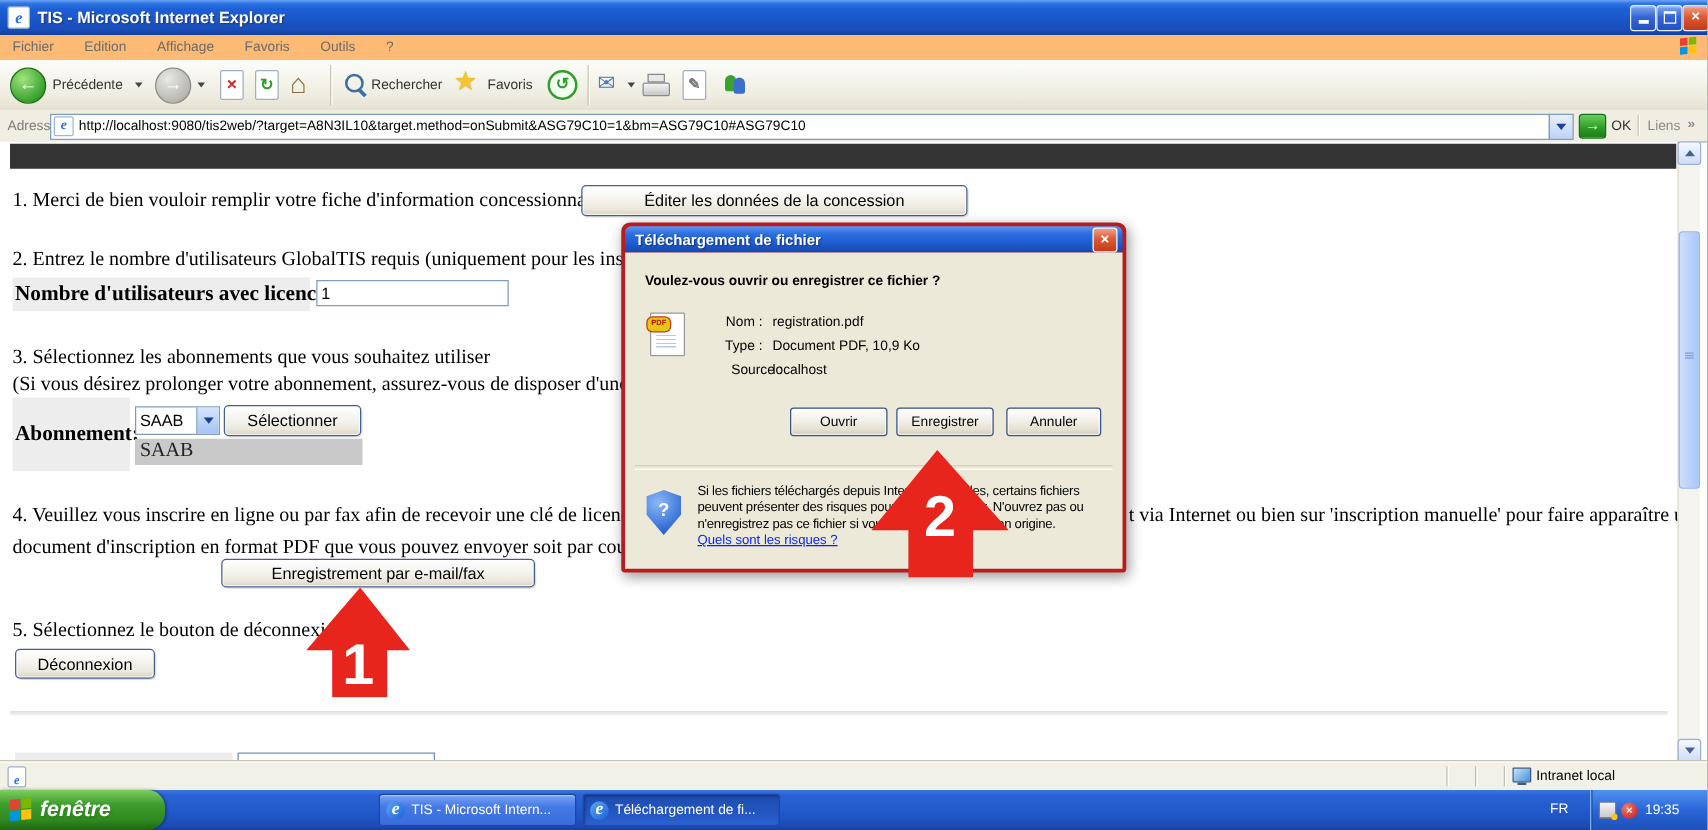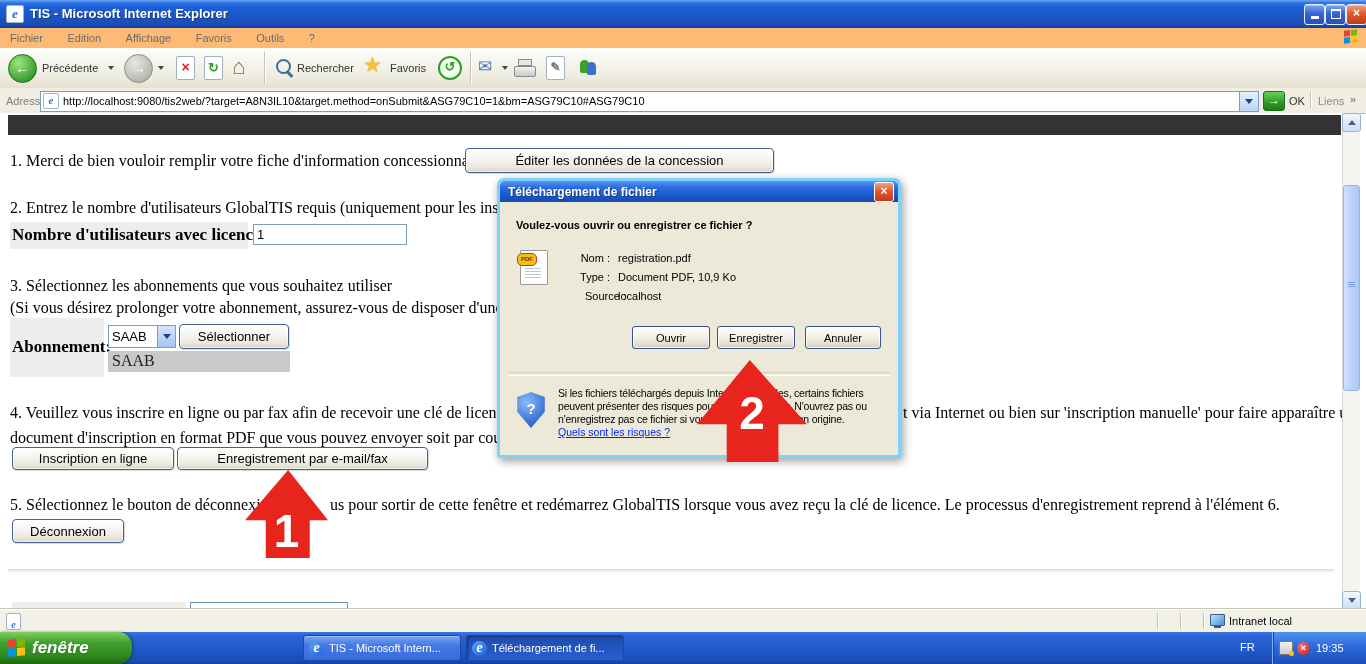--- a/index.html
+++ b/index.html
@@ -70,21 +70,21 @@
 
   
   .sb-track{left:1342px;top:113px;width:17px;height:495px;background:#f5f4f0;border-left:1px solid #dedbce;}
   .sb-btn{left:1342px;width:17px;height:17px;background:linear-gradient(180deg,#f4f8ff,#cfdcf8);border:1px solid #9ab0d8;border-radius:3px;display:flex;align-items:center;justify-content:center;}
   .sb-thumb{left:1343px;top:185px;width:15px;height:204px;background:linear-gradient(90deg,#cfdffd,#abc6f7);border:1px solid #95b5f1;border-radius:3px;}
   .sb-grip{width:7px;height:1px;background:#7fa0d8;margin:1px auto;}
   .tri-up-s{width:0;height:0;border-left:4px solid transparent;border-right:4px solid transparent;border-bottom:5px solid #44618f;}
   .tri-dn-s{width:0;height:0;border-left:4px solid transparent;border-right:4px solid transparent;border-top:5px solid #44618f;}
 
   
-  .dialog{left:497px;top:178px;width:404px;height:280px;background:#7dd3fc;border-radius:7px 7px 3px 3px;
+  .dialog{left:497px;top:178px;width:404px;height:280px;background:#b91c1c;border-radius:7px 7px 3px 3px;
     box-shadow:2px 3px 10px rgba(0,0,0,.4);padding:3px;box-sizing:border-box;}
   .dlg-title{height:21px;background:linear-gradient(180deg,#5c96f2 0%,#2b6ee0 30%,#1c58cc 70%,#1848ae 100%);
     border-radius:5px 5px 0 0;display:flex;align-items:center;padding:0 4px;}
   .dlg-title-text{color:#fff;font-weight:bold;font-size:12px;text-shadow:1px 1px 1px #143a7c;flex:1;padding-left:4px;}
   .dlg-close{width:18px;height:18px;border:1px solid #fff;border-radius:3px;
     background:linear-gradient(180deg,#f0a088,#dd5b34 45%,#c23a18);color:#fff;font:bold 12px "Liberation Sans",sans-serif;
     text-align:center;line-height:16px;}
   .dlg-body{position:relative;height:253px;background:#ece9d8;font-size:11px;color:#000;}
   .dlg-q{font-weight:bold;font-size:11px;}
   .btn-dlg{background:linear-gradient(180deg,#ffffff,#f2f0e8 45%,#e4e0d0 80%,#d2cbb8);
@@ -235,25 +235,23 @@
       <span class="combo-btn">
           <span class="tri-down"></span>
         </span>
     </div>
     <div class="abs btn-xp" style="left:179px;top:211px;width:108px;height:23px;">Sélectionner</div>
     <div class="abs sel-list" style="left:108px;top:238px;width:174px;height:19px;">SAAB</div>
 
     <div class="abs page-serif nowrap" style="left:10px;top:291px;">4. Veuillez vous inscrire en ligne ou par fax afin de recevoir une clé de licence. Cl</div>
     <div class="abs page-serif nowrap" style="left:903px;top:291px;">t via Internet ou bien sur 'inscription manuelle' pour faire apparaître un</div>
     <div class="abs page-serif nowrap" style="left:10px;top:316px;">document d'inscription en format PDF que vous pouvez envoyer soit par courriel</div>
-    <div class="abs btn-xp" style="left:12px;top:334px;width:160px;height:21px;">Inscription en ligne</div>
     <div class="abs btn-xp" style="left:177px;top:334px;width:249px;height:21px;">Enregistrement par e-mail/fax</div>
 
     <div class="abs page-serif nowrap" style="left:10px;top:383px;">5. Sélectionnez le bouton de déconnexion</div>
-    <div class="abs page-serif nowrap" style="left:330px;top:383px;">us pour sortir de cette fenêtre et redémarrez GlobalTIS lorsque vous avez reçu la clé de licence. Le processus d'enregistrement reprend à l'élément 6.</div>
     <div class="abs btn-xp" style="left:12px;top:406px;width:110px;height:22px;">Déconnexion</div>
 
     <div class="abs divider" style="left:8px;top:456px;width:1326px;"></div>
 
     <div class="abs gray-box" style="left:12px;top:489px;width:174px;height:6px;"></div>
     <div class="abs" style="left:190px;top:489px;width:156px;height:6px;background:#fff;border:1px solid #6f94b5;"></div>
   </div>
 
   <div class="abs sb-track"></div>
   <div class="abs sb-btn" style="top:113px;">

